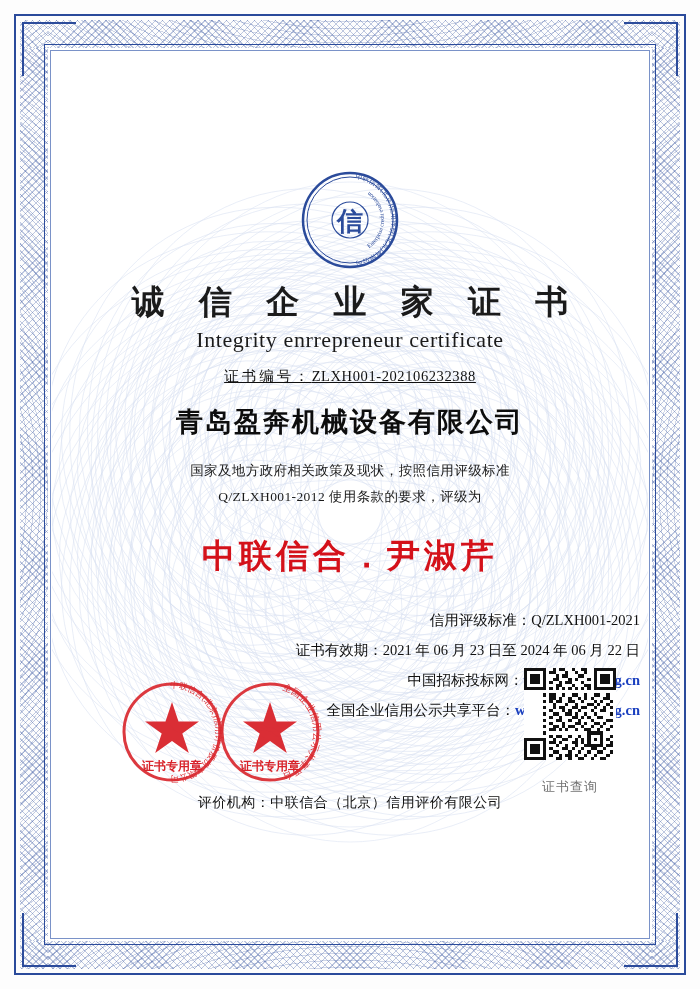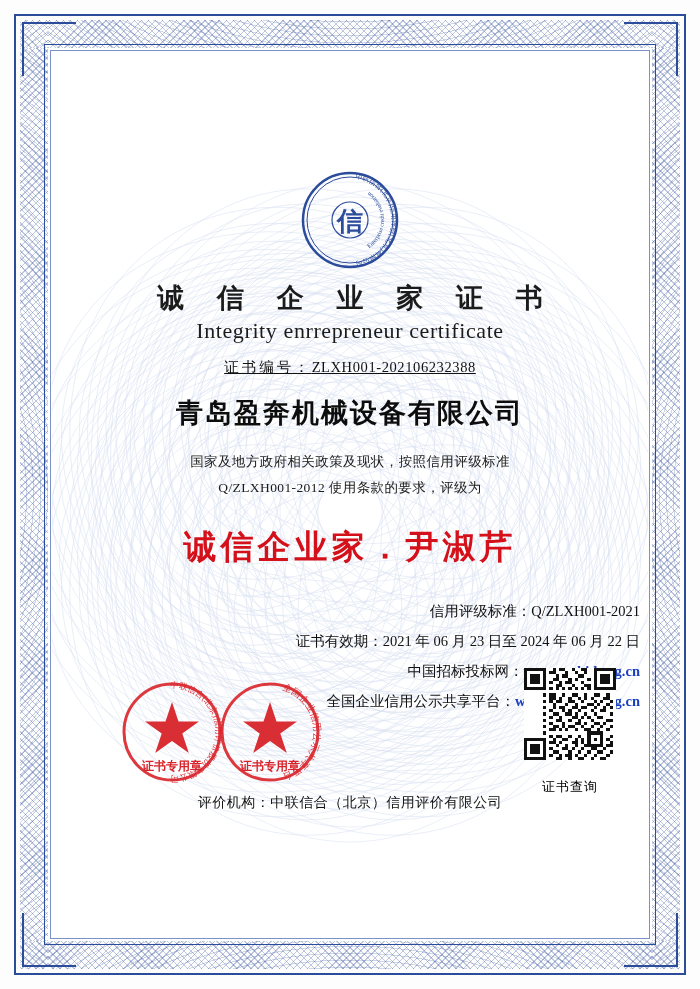--- a/index.html
+++ b/index.html
@@ -71,21 +71,21 @@
     text-align:center;
   }
   .seal-top{
     margin:110px auto 6px auto;
     width:104px;height:104px;position:relative;
   }
   .seal-top svg{display:block;}
 
   .title-cn{
     font-family:"Liberation Serif", serif;
-    font-size:27px;
+    font-size:33px;
     letter-spacing:13px;
     color:#1b1b1b;
     font-weight:700;
     margin:8px 0 2px 0;
     text-indent:13px;
   }
   .title-en{
     font-family:"Liberation Serif", serif;
     font-size:22px;
     letter-spacing:.6px;
@@ -147,21 +147,21 @@
 
   
   .qr-wrap{
     position:absolute;right:10px;top:610px;width:120px;text-align:center;
   }
   .qr{
     width:92px;height:92px;margin:0 auto;
     background:#fff;
   }
   .qr-label{
-    margin-top:18px;font-size:13px;color:#000000;letter-spacing:1px;
+    margin-top:18px;font-size:13px;color:#737373;letter-spacing:1px;
   }
   .agency{
     position:absolute;left:0;right:0;top:736px;
     text-align:center;font-size:14px;color:#111;letter-spacing:.5px;
   }
 </style>
 </head>
 <body>
 
 <div class="cert">
@@ -234,21 +234,21 @@
       <span class="lbl">证书编号：</span><span>ZLXH001-202106232388</span>
     </div>
 
     <div class="company">青岛盈奔机械设备有限公司</div>
 
     <div class="para">
       <div>国家及地方政府相关政策及现状，按照信用评级标准</div>
       <div>Q/ZLXH001-2012 使用条款的要求，评级为</div>
     </div>
 
-    <div class="award">诚信企业家．尹淑芹</div>
+    <div class="award">中联信合．尹淑芹</div>
 
     <div class="details">
       <div class="row">
         <span>信用评级标准：</span><span>Q/ZLXH001-2021</span>
       </div>
       <div class="row">
         <span>证书有效期：</span><span>2021 年 06 月 23 日至 2024 年 06 月 22 日</span>
       </div>
       <div class="row">
         <span>中国招标投标网：</span><span class="blue">www.cecbid.org.cn</span>

